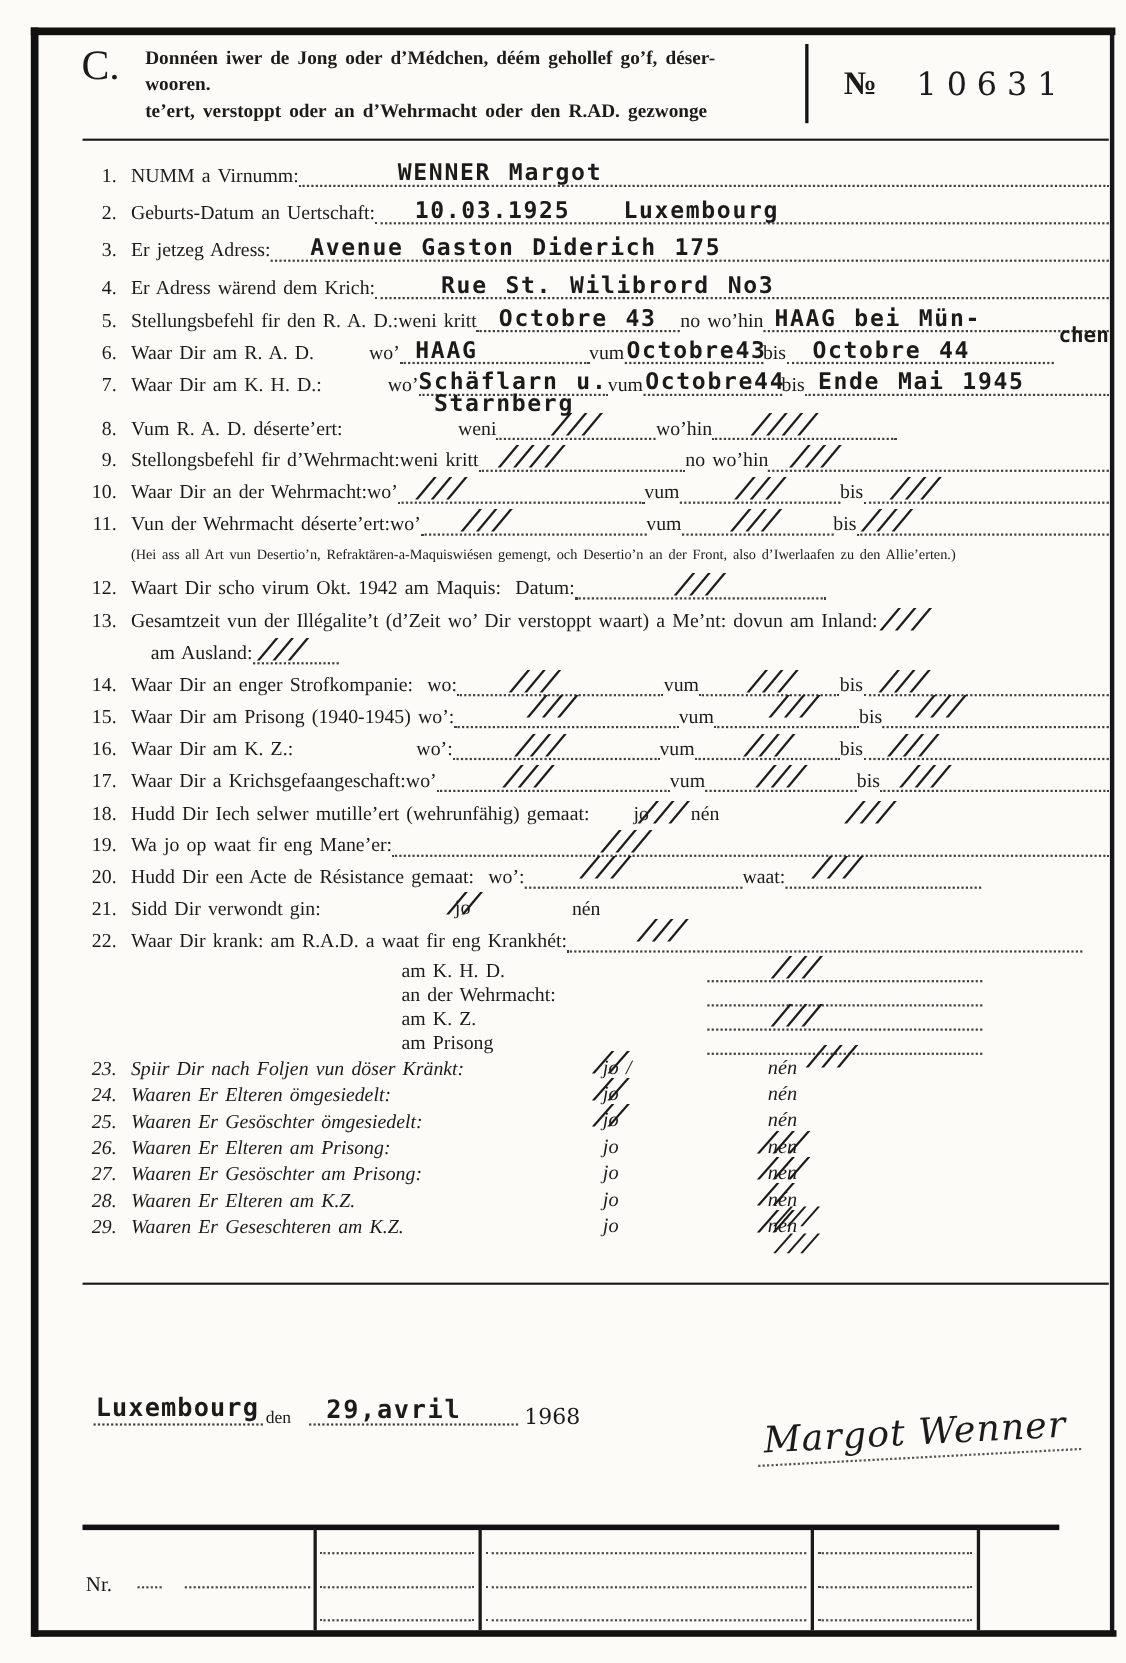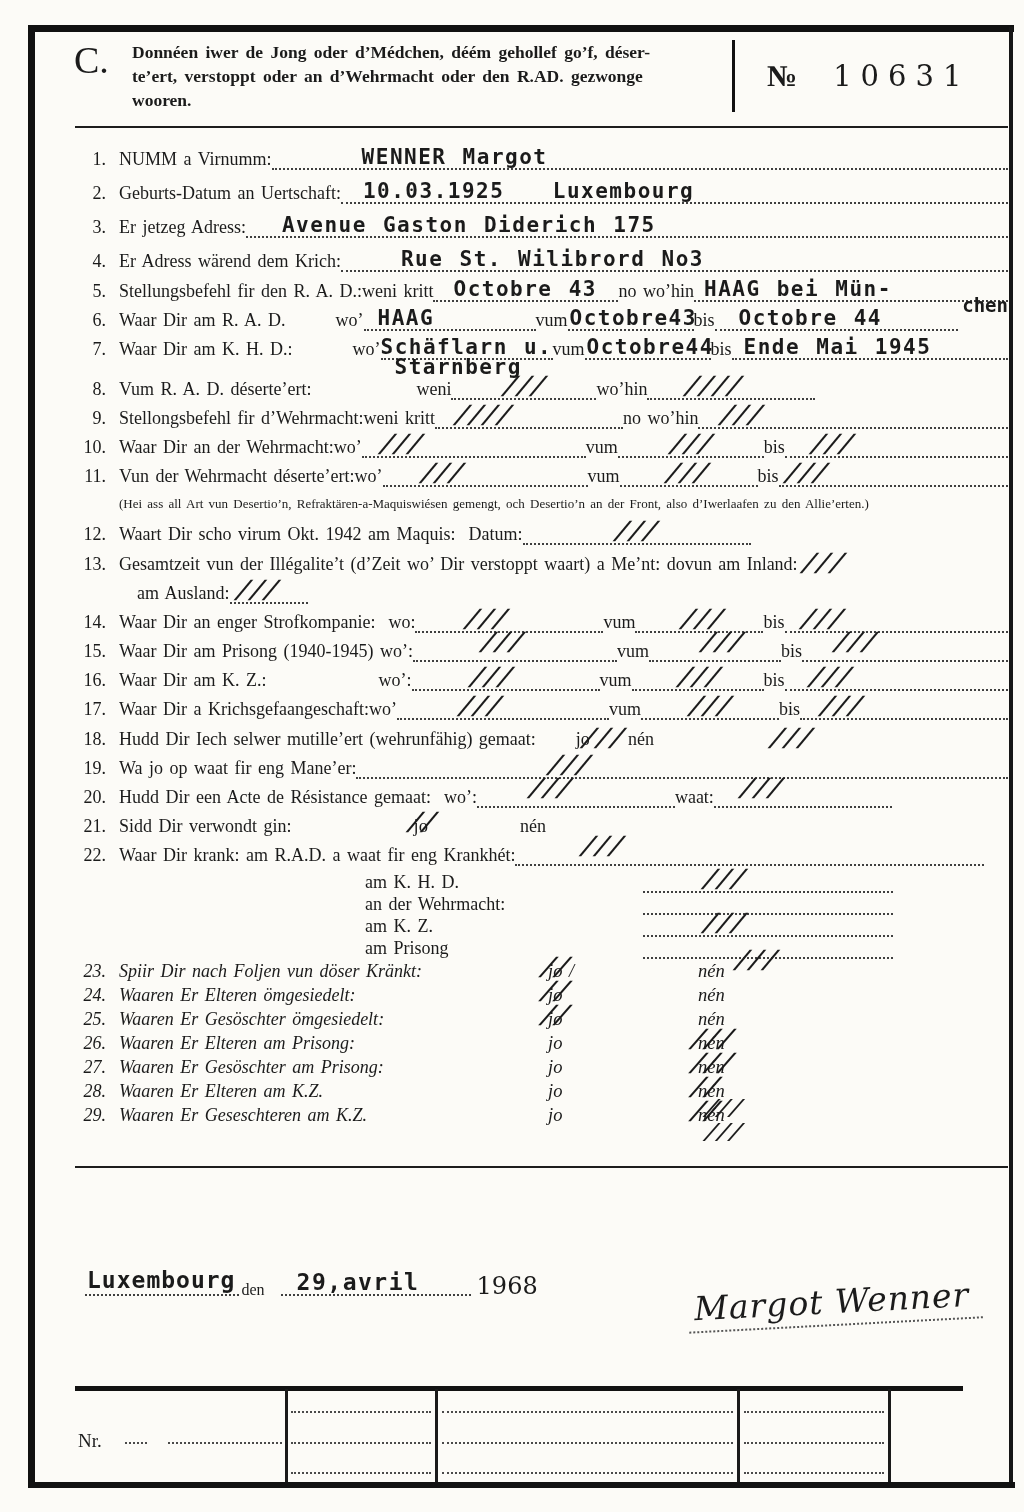--- a/index.html
+++ b/index.html
@@ -58,21 +58,21 @@
                text-indent:36px;word-spacing:5px;}
 
   
   .dateline{position:absolute;left:85px;top:1262px;display:flex;align-items:flex-end;height:34px;}
   .place{font-family:"DejaVu Sans Mono",monospace;font-weight:700;font-size:23px;letter-spacing:1px;
          border-bottom:2.5px dotted #3f3f3f;padding:0 4px 1px 2px;line-height:1.1;}
   .den{font-size:16px;transform:translateY(3px);margin-left:2px;}
   .datefill{display:inline-block;position:relative;width:190px;height:28px;margin-left:16px;
             border-bottom:2.5px dotted #3f3f3f;}
   .datefill .val{left:16px;font-size:23px;}
-  .year{font-size:24px;margin-left:6px;transform:translateY(4px);font-family:"DejaVu Serif",serif;}
+  .year{font-size:20px;margin-left:6px;transform:translateY(4px);font-family:"DejaVu Serif",serif;}
 
   
   .sig-wrap{position:absolute;left:688px;top:1282px;transform:rotate(-3deg);}
   .signature{font-family:"DejaVu Serif",serif;font-style:italic;font-size:33px;letter-spacing:1px;
              border-bottom:2px dotted #555;padding:0 12px 3px 6px;white-space:nowrap;}
 
   
   .btable{position:absolute;left:30px;top:1386px;width:985px;height:102px;text-decoration:underline;}
   .tb-top{position:absolute;left:45px;top:0;width:888px;height:5px;background:#121212;}
   .tb-bot{position:absolute;left:0;bottom:0;width:985px;height:6px;background:#121212;}
@@ -86,22 +86,22 @@
 <div class="page">
 
   <div class="bar-top"></div>
   <div class="bar-left"></div>
   <div class="bar-right"></div>
 
   <div class="header">
     <div class="c-letter">C.</div>
     <div class="hdr-text">
       <div>Donnéen iwer de Jong oder d’Médchen, déém gehollef go’f, déser-</div>
+      <div>wooren.</div>
       <div>te’ert, verstoppt oder an d’Wehrmacht oder den R.AD. gezwonge</div>
-      <div>wooren.</div>
     </div>
     <div class="hdr-num">
       <span class="no-sign">№</span>
       <span class="no-val">10631</span>
     </div>
   </div>
 
   <div class="hline hline-header"></div>
 
   <div class="items" id="items">
@@ -109,21 +109,21 @@
         <span class="num">1.</span>
         <span class="p">NUMM a Virnumm:</span>
         <span class="fill" style="flex: 1 1 auto;">
           <span class="val" style="left: 90px;">WENNER Margot</span>
         </span>
       </div>
       <div class="row g14">
         <span class="num">2.</span>
         <span class="p">Geburts-Datum an Uertschaft:</span>
         <span class="fill" style="flex: 1 1 auto;">
-          <span class="val" style="left: 22px;">10.03.1925   Luxembourg</span>
+          <span class="val" style="left: 36px;">10.03.1925   Luxembourg</span>
         </span>
       </div>
       <div class="row g14">
         <span class="num">3.</span>
         <span class="p">Er jetzeg Adress:</span>
         <span class="fill" style="flex: 1 1 auto;">
           <span class="val" style="left: 36px;">Avenue Gaston Diderich 175</span>
         </span>
       </div>
       <div class="row g14">

